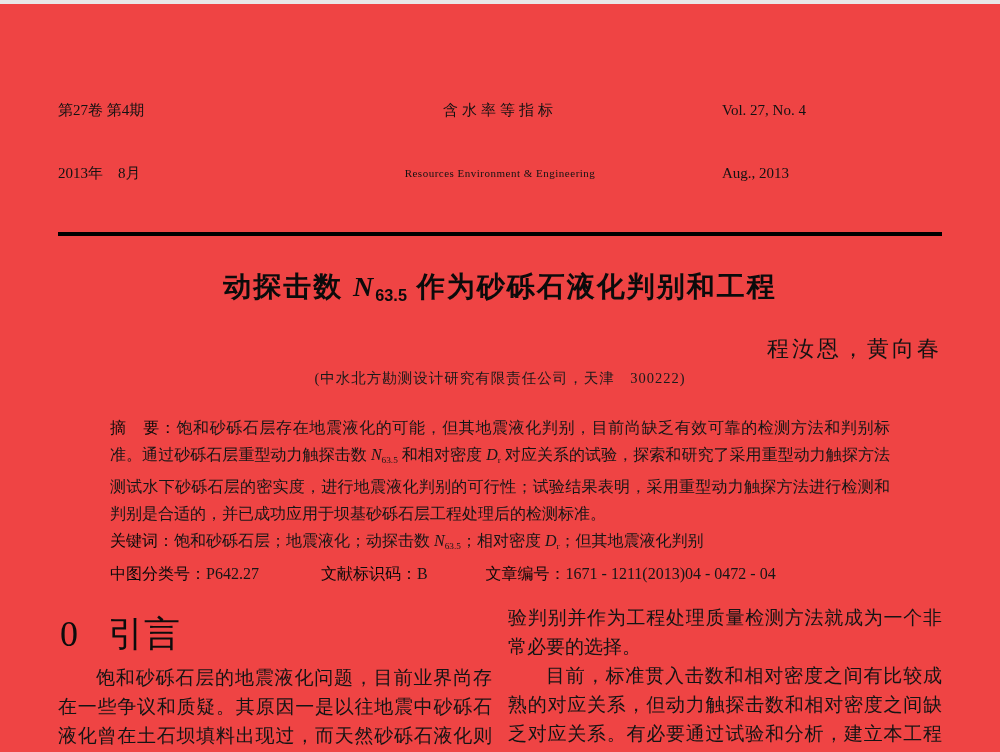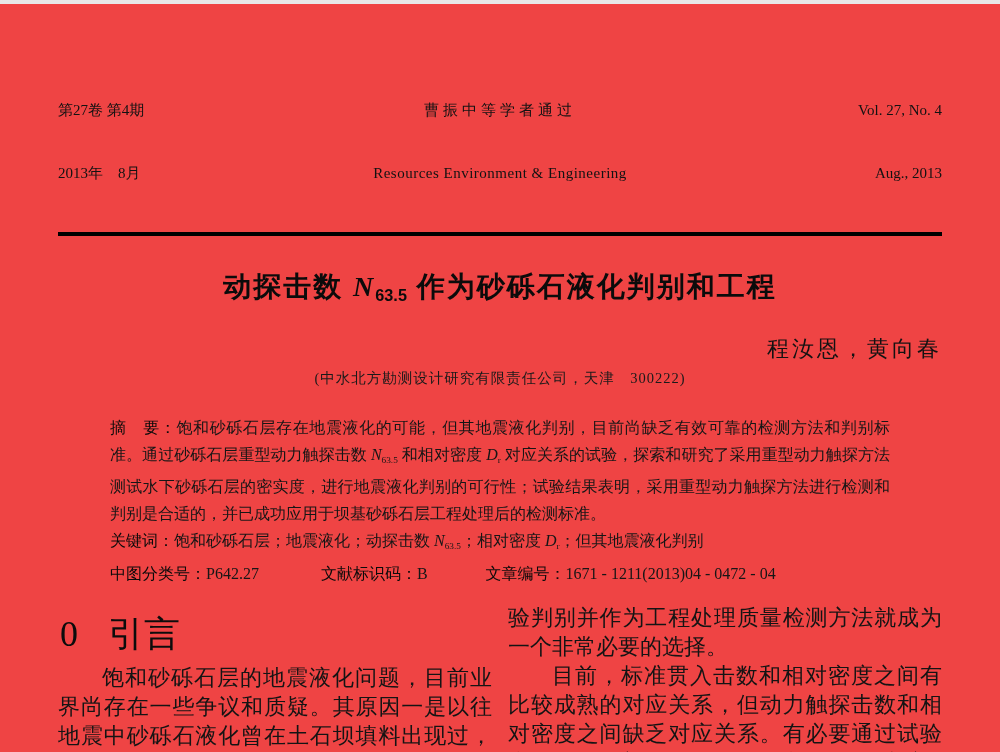--- a/index.html
+++ b/index.html
@@ -21,23 +21,23 @@
     margin-top: 54px;
     display: flex;
     justify-content: space-between;
     align-items: flex-end;
     font-size: 15px;
     line-height: 21px;
     white-space: pre;
   }
   .jh-left  { width: 220px; text-align: left; }
   .jh-center{ flex: 1; text-align: center; }
-  .jh-right { width: 220px; text-align: right; }
+  .jh-right { width: 220px; text-align: left; }
   .jh-cn-name { font-size: 15px; letter-spacing: 4px; }
-  .jh-en-name { font-size: 15px; letter-spacing: 0.5px; }
+  .jh-en-name { font-size: 11px; letter-spacing: 0.5px; }
 
   .header-rule {
     margin-top: 6px;
     height: 4px;
     background: #000;
   }
 
   
   .article-title {
     margin-top: 24px;
@@ -105,41 +105,41 @@
   }
   .col { width: 434px; }
   .section-heading {
     margin: 14px 0 12px 2px;
     font-size: 36px;
     line-height: 34px;
     color: #0c0c0c;
   }
   .section-number { margin-right: 30px; }
   .body-para {
-    font-size: 22px;
+    font-size: 19px;
     line-height: 29px;
     text-align: justify;
     text-justify: inter-ideograph;
     color: #141414;
   }
   .indent { text-indent: 2em; }
 </style>
 </head>
 <body>
 
 <div class="page">
   <div class="content">
 
     <div class="journal-header">
       <div class="jh-left">
         <div>第27卷 第4期</div>
         <div>2013年　8月</div>
       </div>
       <div class="jh-center">
-        <div class="jh-cn-name">曹振中等学者通过</div>
+        <div class="jh-cn-name">含水率等指标</div>
         <div class="jh-en-name">Resources Environment &amp; Engineering</div>
       </div>
       <div class="jh-right">
         <div>Vol. 27, No. 4</div>
         <div>Aug., 2013</div>
       </div>
     </div>
 
     <div class="header-rule"></div>
 

